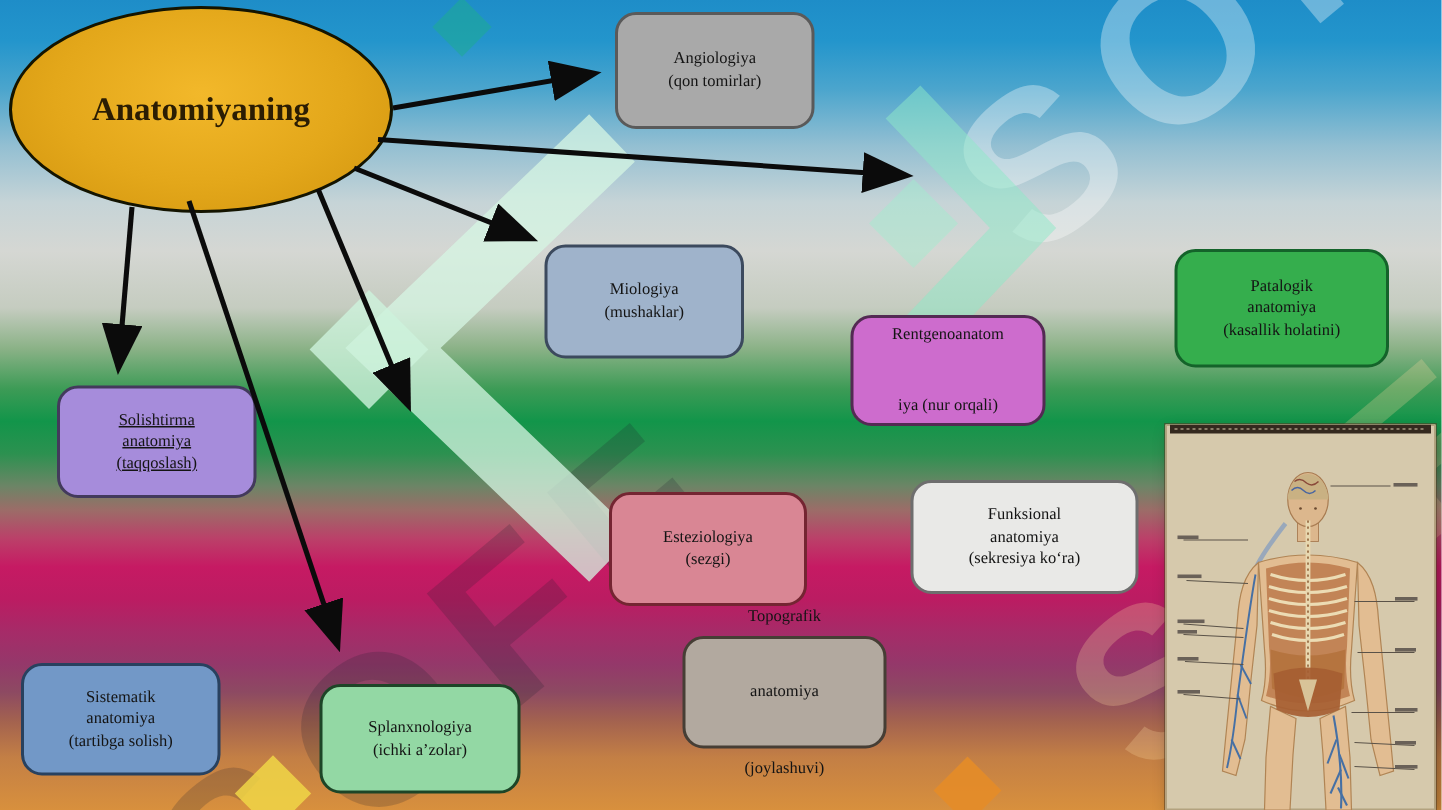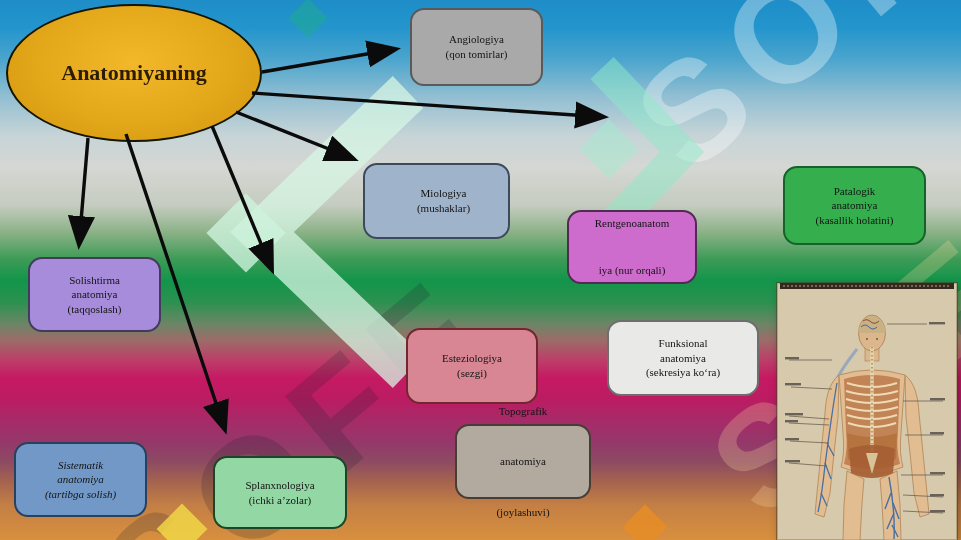--- a/index.html
+++ b/index.html
@@ -34,28 +34,28 @@
   }
   
   .node{
     position:absolute;z-index:4;border-radius:14px;
     display:flex;flex-direction:column;align-items:center;justify-content:center;
     text-align:center;font-size:11px;line-height:1.32;color:#141414;
   }
   .node .ln{display:block;}
   .n-angiologiya   {left:410px;top:8px;  width:129px;height:74px;background:#a9a9a9;border:2px solid #5a5a5a;}
   .n-endokrinologiya{left:618px;top:88px; width:129px;height:72px;background:#d64a73;border:2px solid #7e2340;}
-  .n-miologiya     {left:363px;top:163px;width:129px;height:72px;background:#9fb3cb;border:2px solid #3c4a5e;padding-left:14px;}
+  .n-miologiya     {left:363px;top:163px;width:129px;height:72px;background:#9fb3cb;border:2px solid #3c4a5e;}
   .n-rentgen       {left:567px;top:210px;width:126px;height:70px;background:#cd6ccd;border:2px solid #532a53;gap:32px;}
   .n-patalogik     {left:783px;top:166px;width:139px;height:75px;background:#35ae4d;border:2px solid #14632a;align-items:center;}
-  .n-solishtirma   {left:28px; top:257px;width:129px;height:71px;background:#a68cdb;border:2px solid #433a5c;}
+  .n-solishtirma   {left:38px; top:257px;width:129px;height:71px;background:#a68cdb;border:2px solid #433a5c;text-decoration:underline;}
   .n-osteologiya   {left:228px;top:282px;width:129px;height:73px;background:#ddd51a;border:2px solid #2a2a10;}
   .n-esteziologiya {left:406px;top:328px;width:128px;height:72px;background:#d98694;border:2px solid #742532;}
   .n-funksional    {left:607px;top:320px;width:148px;height:72px;background:#e9e9e7;border:2px solid #6e6e6e;}
-  .n-sistematik    {left:14px; top:442px;width:129px;height:71px;background:#7298c7;border:2px solid #28415f;font-style:italic;}
+  .n-sistematik    {left:14px; top:442px;width:129px;height:71px;background:#7298c7;border:2px solid #28415f;}
   .n-splanxnologiya{left:213px;top:456px;width:130px;height:69px;background:#93d8a4;border:2px solid #1d4527;}
   .n-topografik    {left:455px;top:424px;width:132px;height:71px;background:#b2a99f;border:2px solid #463e35;gap:36px;}
   
   #arrows{position:absolute;left:0;top:0;z-index:5;pointer-events:none;}
   
   #anatomy-figure{
     position:absolute;left:777px;top:283px;width:180px;height:257px;z-index:3;
     box-shadow:0 0 0 1px rgba(80,60,35,.55), 3px 4px 10px rgba(0,0,0,.35);
     background:#d6c9ac;
   }

